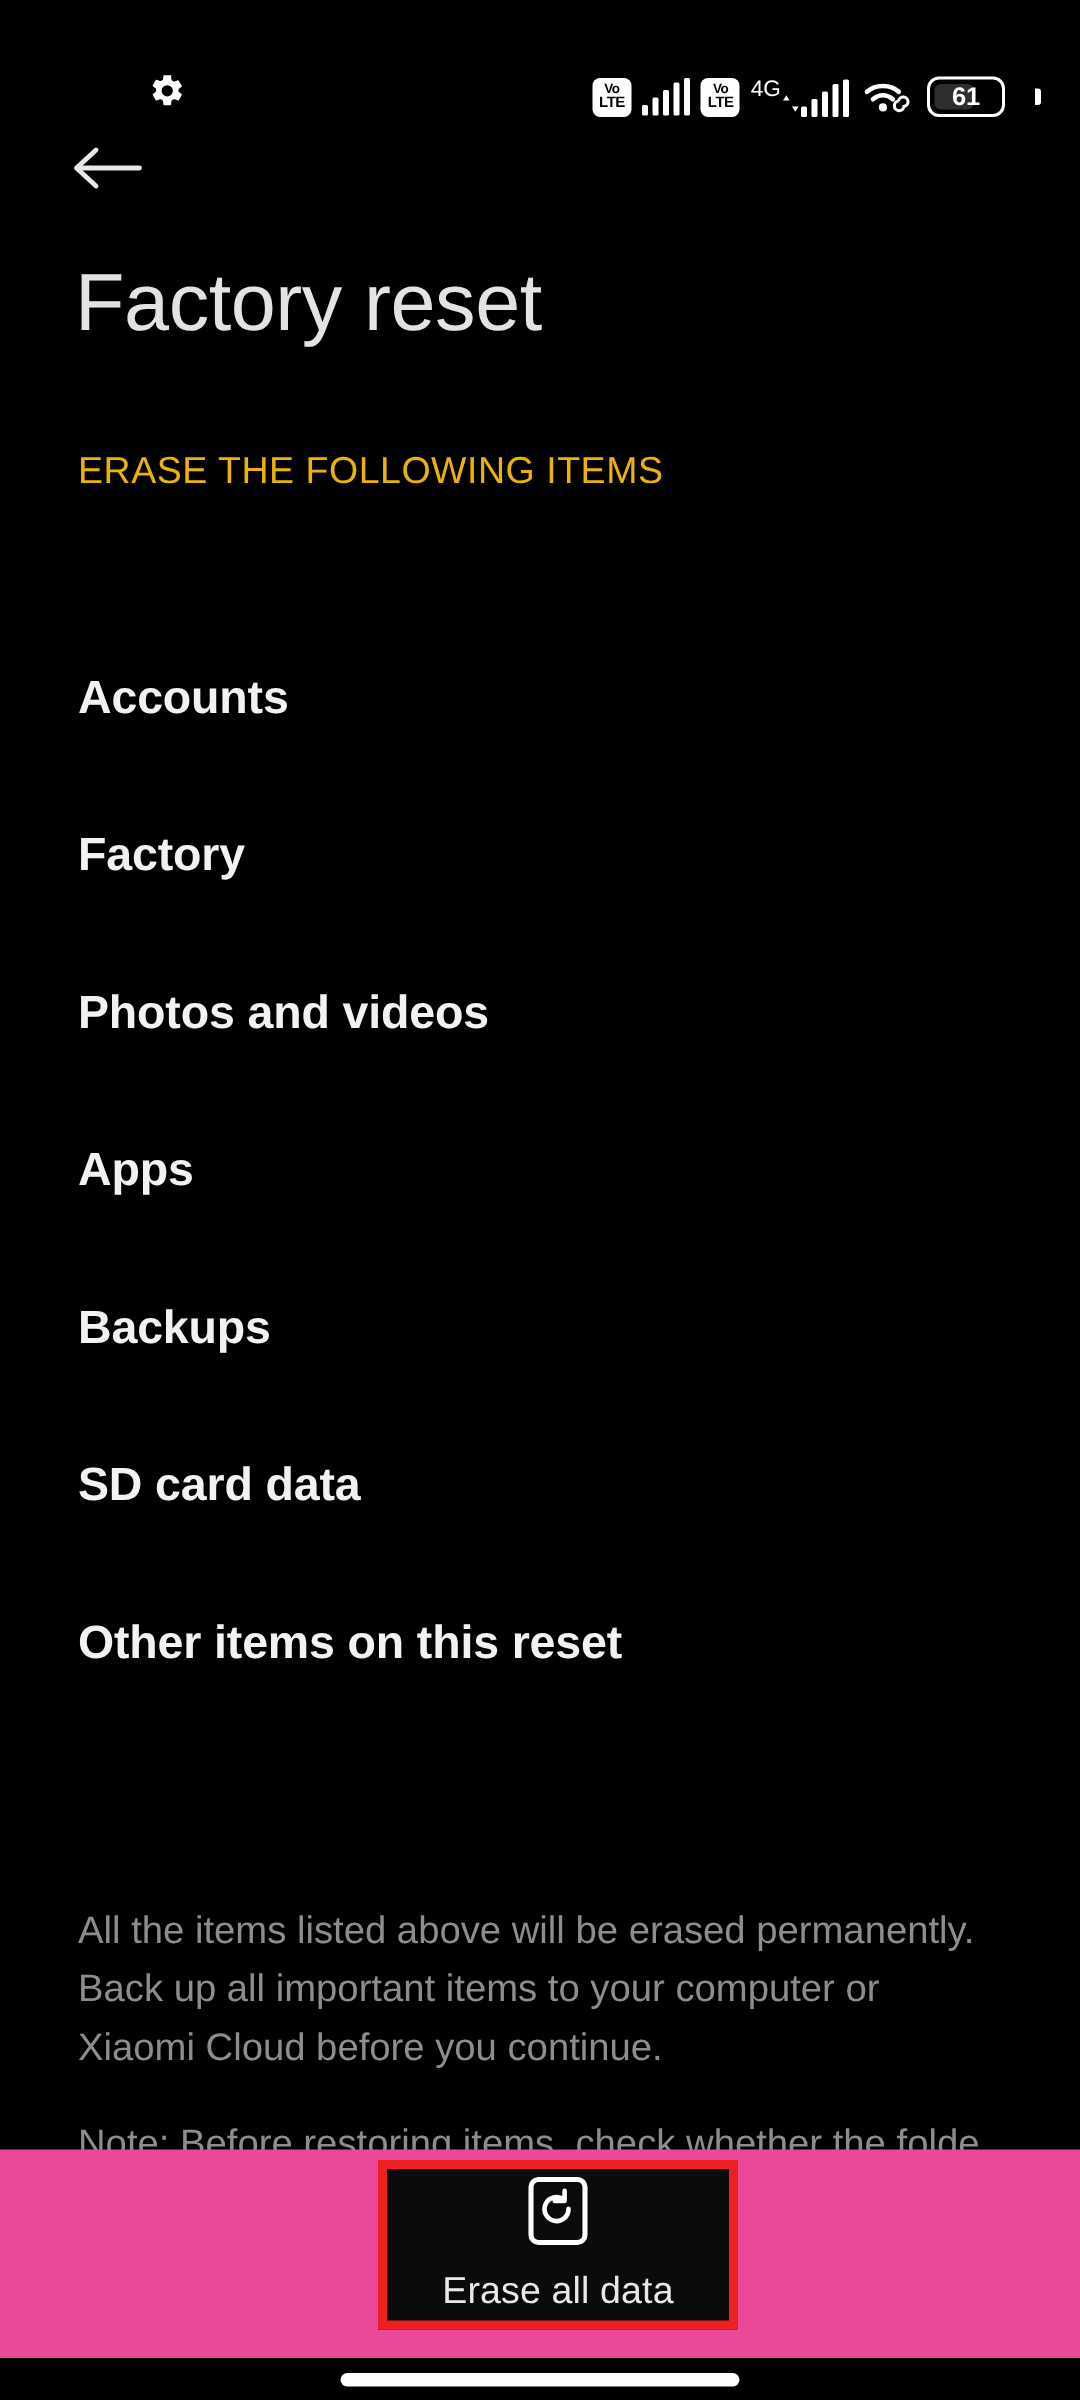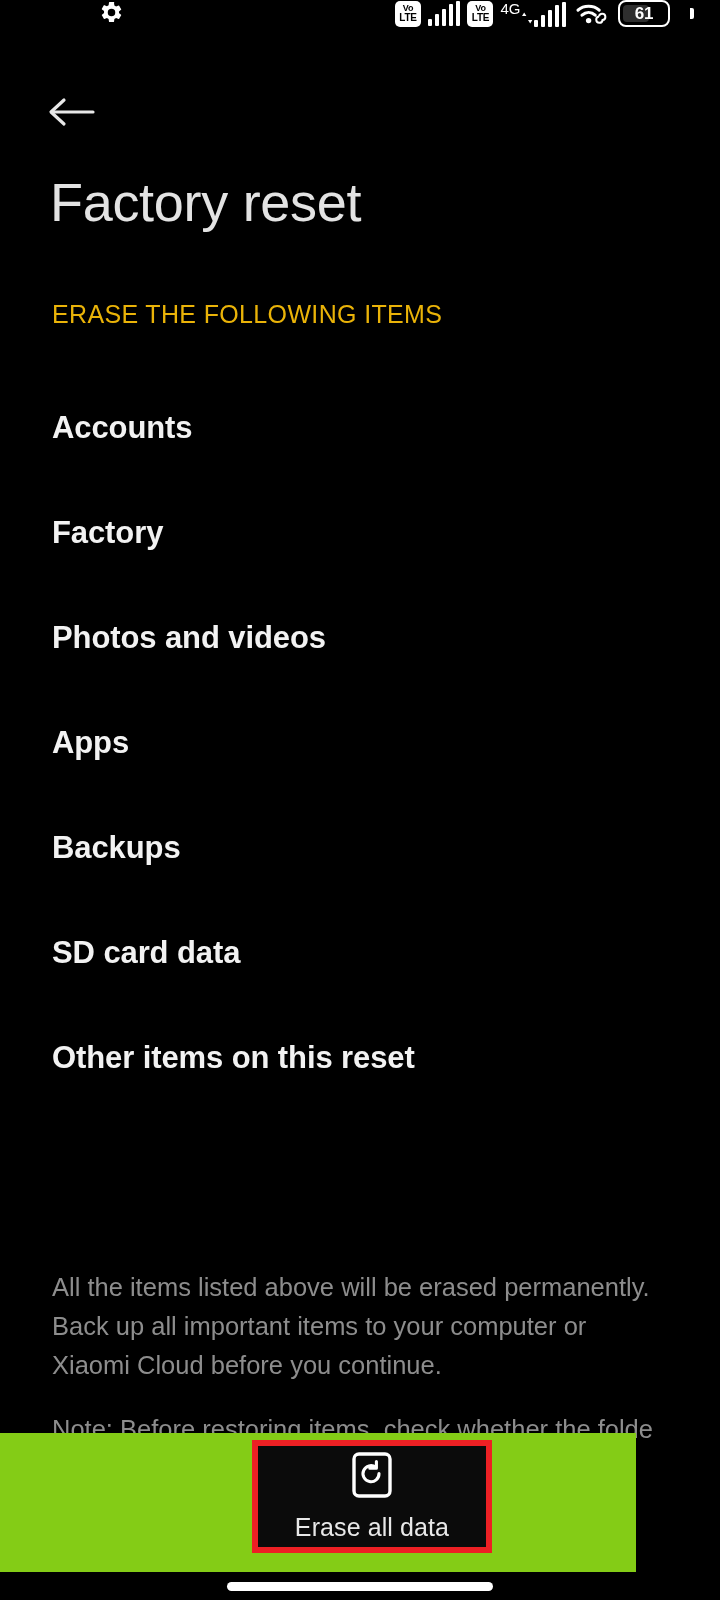--- a/index.html
+++ b/index.html
@@ -12,21 +12,21 @@
   #screen {
     position:relative;
     width:720px; height:1600px;
     background:#000;
   }
 
   
   #status-bar {
     position:absolute; top:0; left:0;
     width:720px; height:78px;
-    display:flex; align-items:flex-start;
+    display:flex; align-items:flex-end;
     justify-content:space-between;
     padding:0 26px 0 28px;
   }
   #status-left { display:flex; align-items:center; gap:11px; }
   .gear-glyph { display:block; }
   #status-right { display:flex; align-items:center; gap:7px; }
 
   .volte-badge {
     width:26px; height:26px;
     background:#fff; border-radius:5px;
@@ -104,21 +104,21 @@
     letter-spacing:0.35px;
   }
 
   
   #erase-list {
     position:absolute; left:52px; top:375px;
     width:620px;
   }
   .list-item {
     height:105px;
-    display:flex; align-items:center;text-decoration:underline;
+    display:flex; align-items:flex-end;text-decoration:underline;
   }
   .list-item-label {
     color:#f2f2f2;
     font-size:31px; font-weight:700;
     letter-spacing:-0.1px;
     line-height:1;
   }
 
   
   #footer-notes {
@@ -130,22 +130,22 @@
   }
   #footer-note-secondary {
     margin-top:25px;
     white-space:nowrap;
     overflow:hidden;
   }
 
   
   #bottom-bar {
     position:absolute; left:0; top:1433px;
-    width:636px; height:139px;
-    background:#84cc16;
+    width:720px; height:139px;
+    background:#ec4899;
     padding-left:40px;
   }
   #erase-all-button {
     position:absolute; left:252px; top:7px;
     width:240px; height:113px;
     border:6px solid #ed2024;
     display:flex; flex-direction:column;
     align-items:center; justify-content:center;
     gap:11px;
     background:#0b0b0b;

